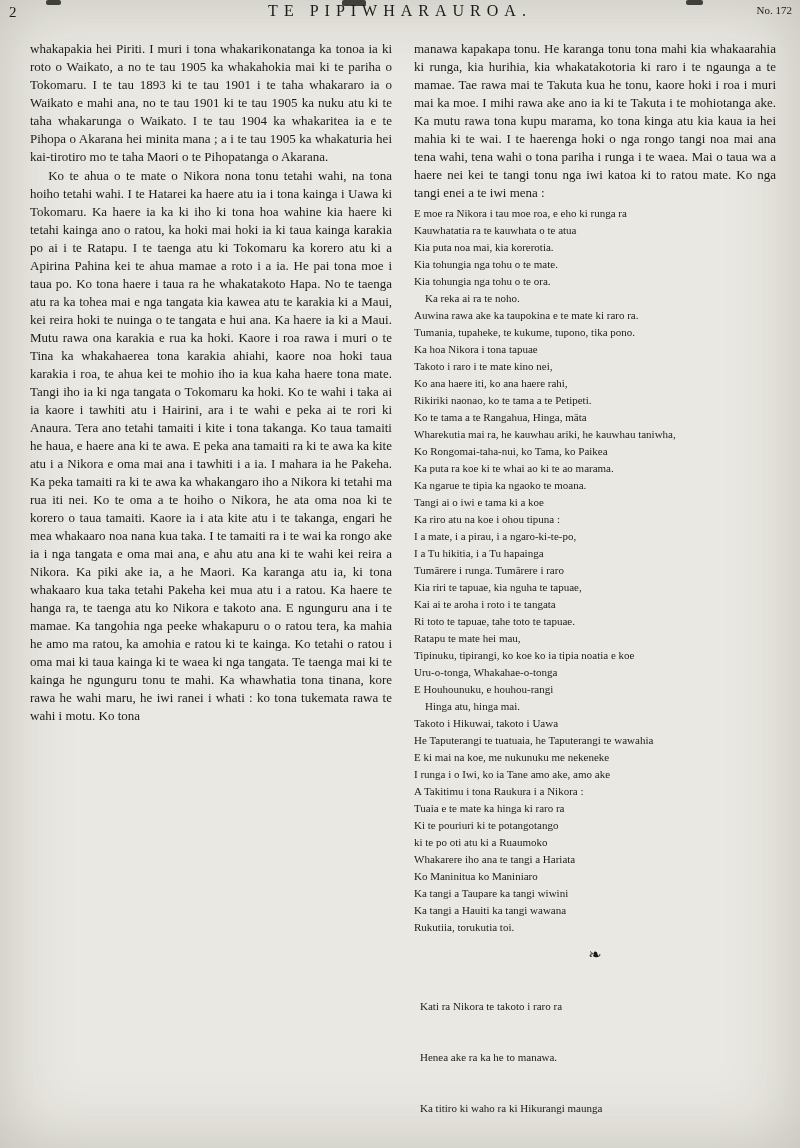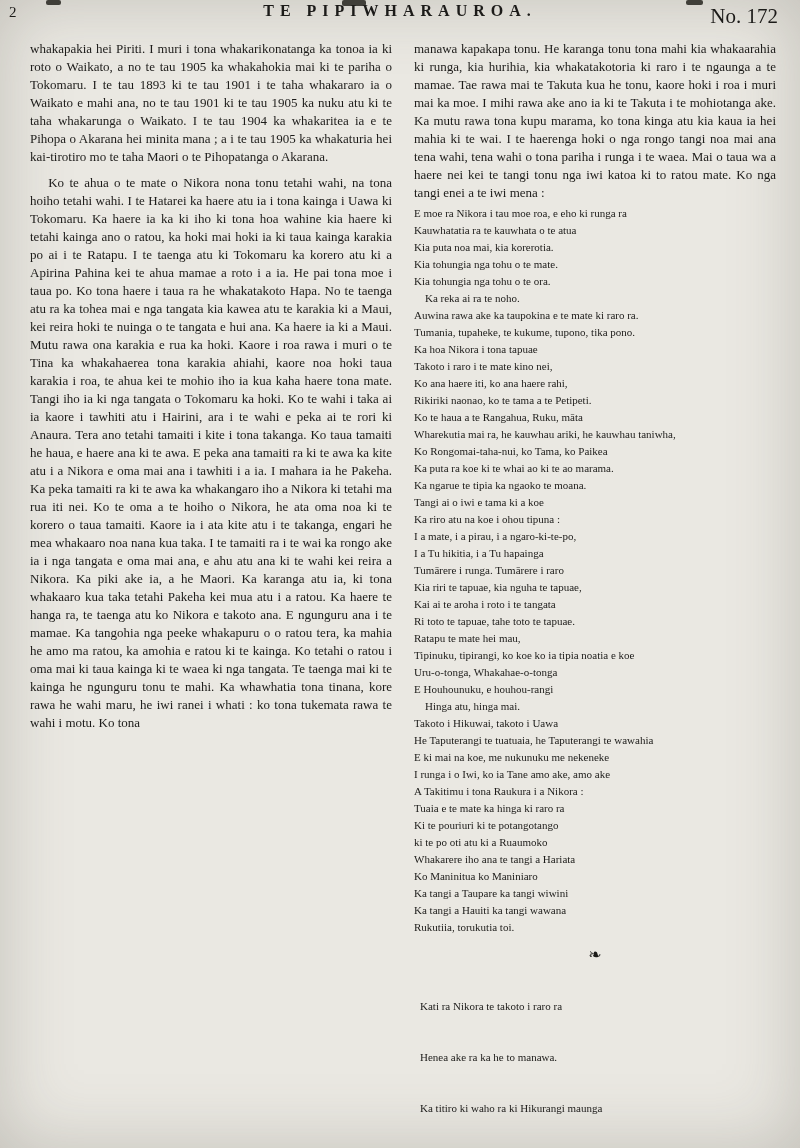--- a/index.html
+++ b/index.html
@@ -6,33 +6,33 @@
   .page{
     position:relative;width:800px;height:1148px;margin:0 auto;
     background:#eae8e2;overflow:hidden;
     font-family:"Liberation Serif","DejaVu Serif",serif;color:#1c1b19;
     box-shadow:inset 0 0 70px rgba(95,90,78,.28);
   }
   
   .masthead{position:absolute;top:0;left:0;right:0;height:30px;}
   .page-num{position:absolute;left:9px;top:4px;font-size:15px;}
   .paper-title{position:absolute;left:0;right:0;top:2px;margin:0;text-align:center;
-    font-size:16px;font-weight:bold;letter-spacing:6px;}
-  .issue-num{position:absolute;right:22px;top:4px;font-size:21px;}
+    font-size:16px;font-weight:normal;letter-spacing:6px;}
+  .issue-num{position:absolute;right:8px;top:4px;font-size:11px;}
   
   .artifact{position:absolute;background:#26251f;border-radius:2px;opacity:.85;}
   .a1{left:46px;top:0;width:15px;height:5px;}
   .a2{left:342px;top:0;width:24px;height:6px;}
   .a3{left:686px;top:0;width:17px;height:5px;}
   
   .columns{position:absolute;top:40px;left:30px;right:24px;bottom:0;display:flex;gap:22px;}
   .column{flex:1 1 0;min-width:0;}
   .para{margin:0;font-size:13px;line-height:18px;text-align:justify;
     -webkit-hyphens:auto;hyphens:auto;}
-  .para + .para{text-indent:1.4em;margin-top:8px;}
+  .para + .para{text-indent:1.4em;margin-top:1px;}
   .poem{margin-top:3px;}
   .poem-line{font-size:11px;line-height:17px;padding-left:15px;text-indent:-15px;
     white-space:pre-wrap;}
   .ornament{text-align:center;font-size:16px;margin:9px 0 12px;color:#1c1b19;}
   .closing .poem-line{line-height:18px;padding-left:20px;text-indent:-14px;margin-top:33px;}
 </style>
 </head>
 <body>
 
 <div class="page">
@@ -63,21 +63,21 @@
           <div class="poem-line">Kia puta noa mai, kia korerotia.</div>
           <div class="poem-line">Kia tohungia nga tohu o te mate.</div>
           <div class="poem-line">Kia tohungia nga tohu o te ora.</div>
           <div class="poem-line">    Ka reka ai ra te noho.</div>
           <div class="poem-line">Auwina rawa ake ka taupokina e te mate ki raro ra.</div>
           <div class="poem-line">Tumania, tupaheke, te kukume, tupono, tika pono.</div>
           <div class="poem-line">Ka hoa Nikora i tona tapuae</div>
           <div class="poem-line">Takoto i raro i te mate kino nei,</div>
           <div class="poem-line">Ko ana haere iti, ko ana haere rahi,</div>
           <div class="poem-line">Rikiriki naonao, ko te tama a te Petipeti.</div>
-          <div class="poem-line">Ko te haua a te Rangahua, Ruku, māta</div>
+          <div class="poem-line">Ko te tama a te Rangahua, Hinga, māta</div>
           <div class="poem-line">Wharekutia mai ra, he kauwhau ariki, he kauwhau taniwha,</div>
           <div class="poem-line">Ko Rongomai-taha-nui, ko Tama, ko Paikea</div>
           <div class="poem-line">Ka puta ra koe ki te whai ao ki te ao marama.</div>
           <div class="poem-line">Ka ngarue te tipia ka ngaoko te moana.</div>
           <div class="poem-line">Tangi ai o iwi e tama ki a koe</div>
           <div class="poem-line">Ka riro atu na koe i ohou tipuna :</div>
           <div class="poem-line">I a mate, i a pirau, i a ngaro-ki-te-po,</div>
           <div class="poem-line">I a Tu hikitia, i a Tu hapainga</div>
           <div class="poem-line">Tumārere i runga. Tumārere i raro</div>
           <div class="poem-line">Kia riri te tapuae, kia nguha te tapuae,</div>

